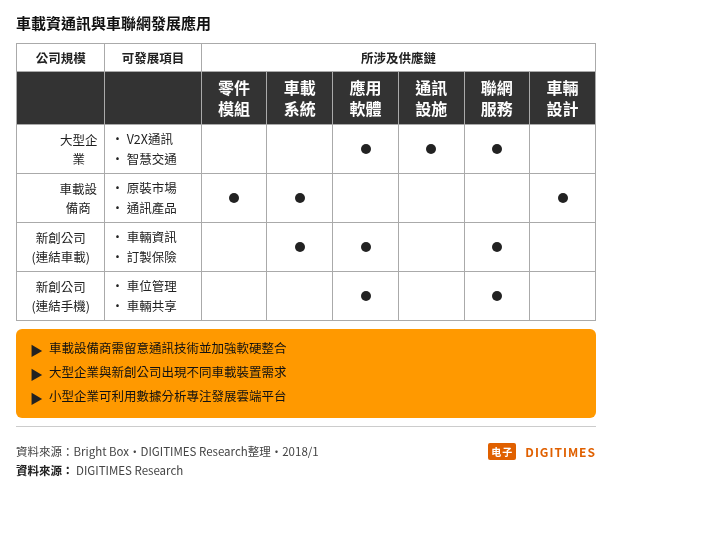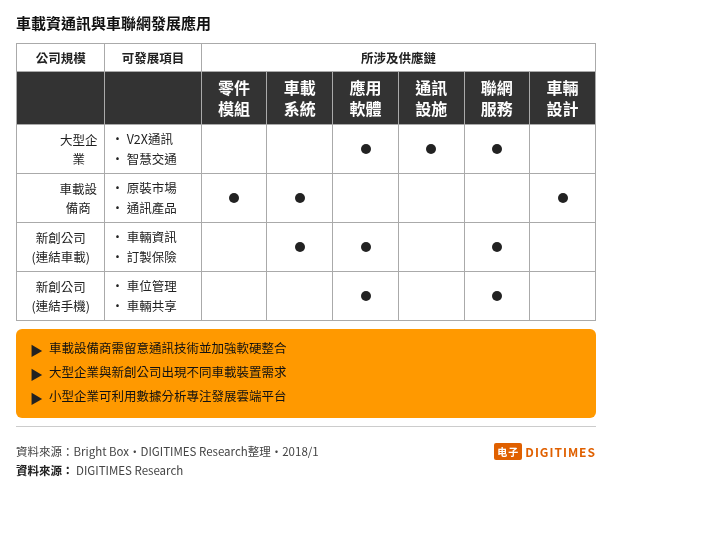--- a/index.html
+++ b/index.html
@@ -104,21 +104,21 @@
       align-items: center;
       justify-content: space-between;
     }
     .digitimes-logo {
       font-size: 12px;
       font-weight: bold;
       color: #e06000;
       letter-spacing: 1px;
       display: flex;
       align-items: flex-end;
-      gap: 3px;
+      gap: 9px;
     }
     .logo-box {
       background: #e06000;
       color: #fff;
       font-size: 10px;
       padding: 1px 3px;
       border-radius: 2px;
       font-weight: bold;
     }
     .data-source-row {

